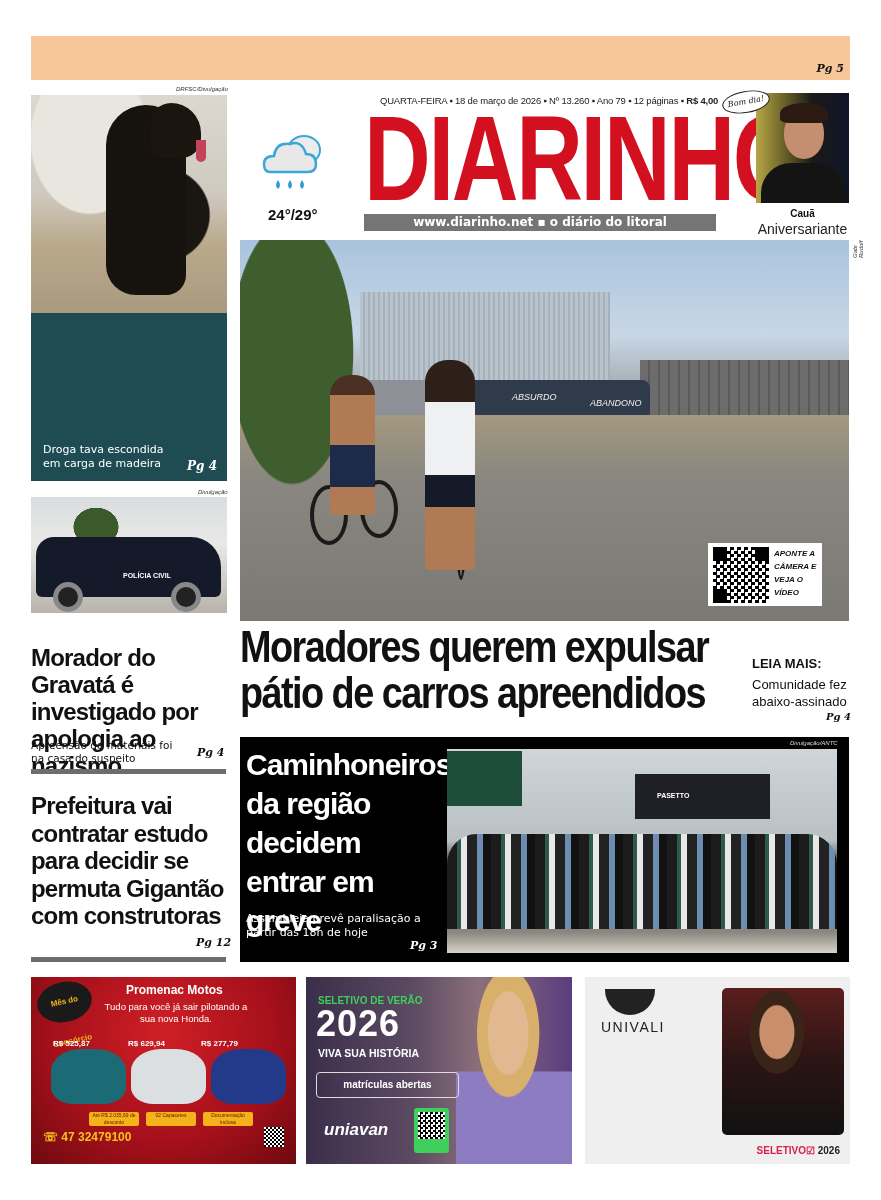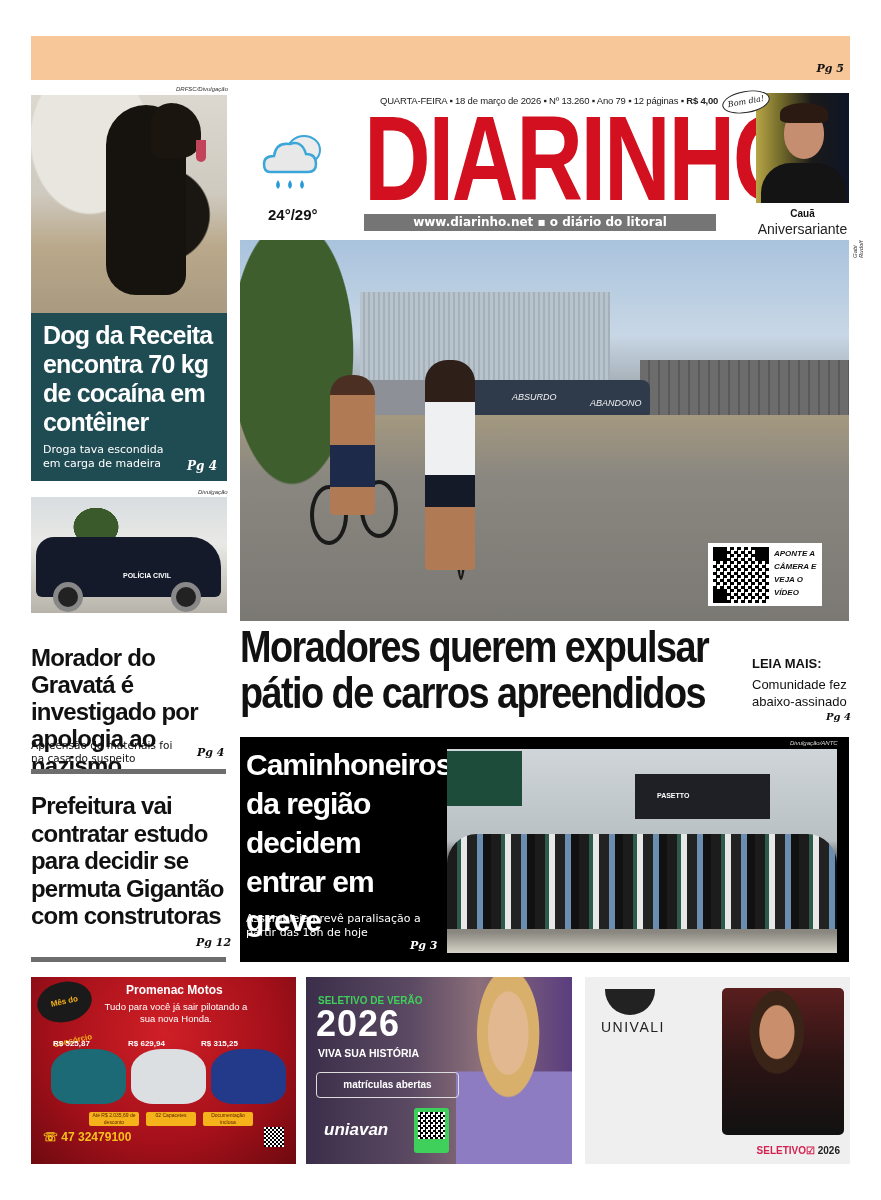--- a/index.html
+++ b/index.html
@@ -139,21 +139,20 @@
   <div class="pg">Pg 5</div>
 </div>
 
 <div class="abs credit" style="left:176px;top:86px;">DRFSC/Divulgação</div>
 <div id="dog-photo" class="abs">
   <div class="dog"></div>
   <div class="dog-head"></div>
   <div class="tongue"></div>
 </div>
 <div id="dog-box" class="abs">
-  <div class="title">Dog da Receita encontra 70 kg de cocaína em contêiner</div>
   <div class="sub">Droga tava escondida em carga de madeira</div>
   <div class="pg">Pg 4</div>
 </div>
 
 <div class="abs credit" style="left:198px;top:489px;">Divulgação</div>
 <div id="police-photo" class="abs">
   <div class="palm"></div>
   <div class="car"></div>
   <div class="car-text">POLÍCIA CIVIL</div>
   <div class="wheel" style="left:22px;"></div>
@@ -239,21 +238,21 @@
   <div class="crowd"></div>
 </div>
 <div id="truck-credit" class="abs credit">Divulgação/ANTC</div>
 
 <div id="ad-honda" class="abs ad">
   <div class="mes">Mês do Consórcio</div>
   <div class="brand">Promenac Motos</div>
   <div class="slogan">Tudo para você já sair pilotando a sua nova Honda.</div>
   <div class="price" style="left:22px;">R$ 525,87</div>
   <div class="price" style="left:97px;">R$ 629,94</div>
-  <div class="price" style="left:170px;">R$ 315,25</div>
+  <div class="price" style="left:170px;">R$ 277,79</div>
   <div class="moto" style="left:20px;background:#1c6a76;"></div>
   <div class="moto" style="left:100px;background:#dcdfe2;"></div>
   <div class="moto" style="left:180px;background:#233a8a;"></div>
   <div class="perk" style="left:58px;">Até R$ 2.035,69 de desconto</div>
   <div class="perk" style="left:115px;">02 Capacetes</div>
   <div class="perk" style="left:172px;">Documentação inclusa</div>
   <div class="phone">☏ <span>47 32479100</span></div>
   <div class="qr"></div>
 </div>
 

